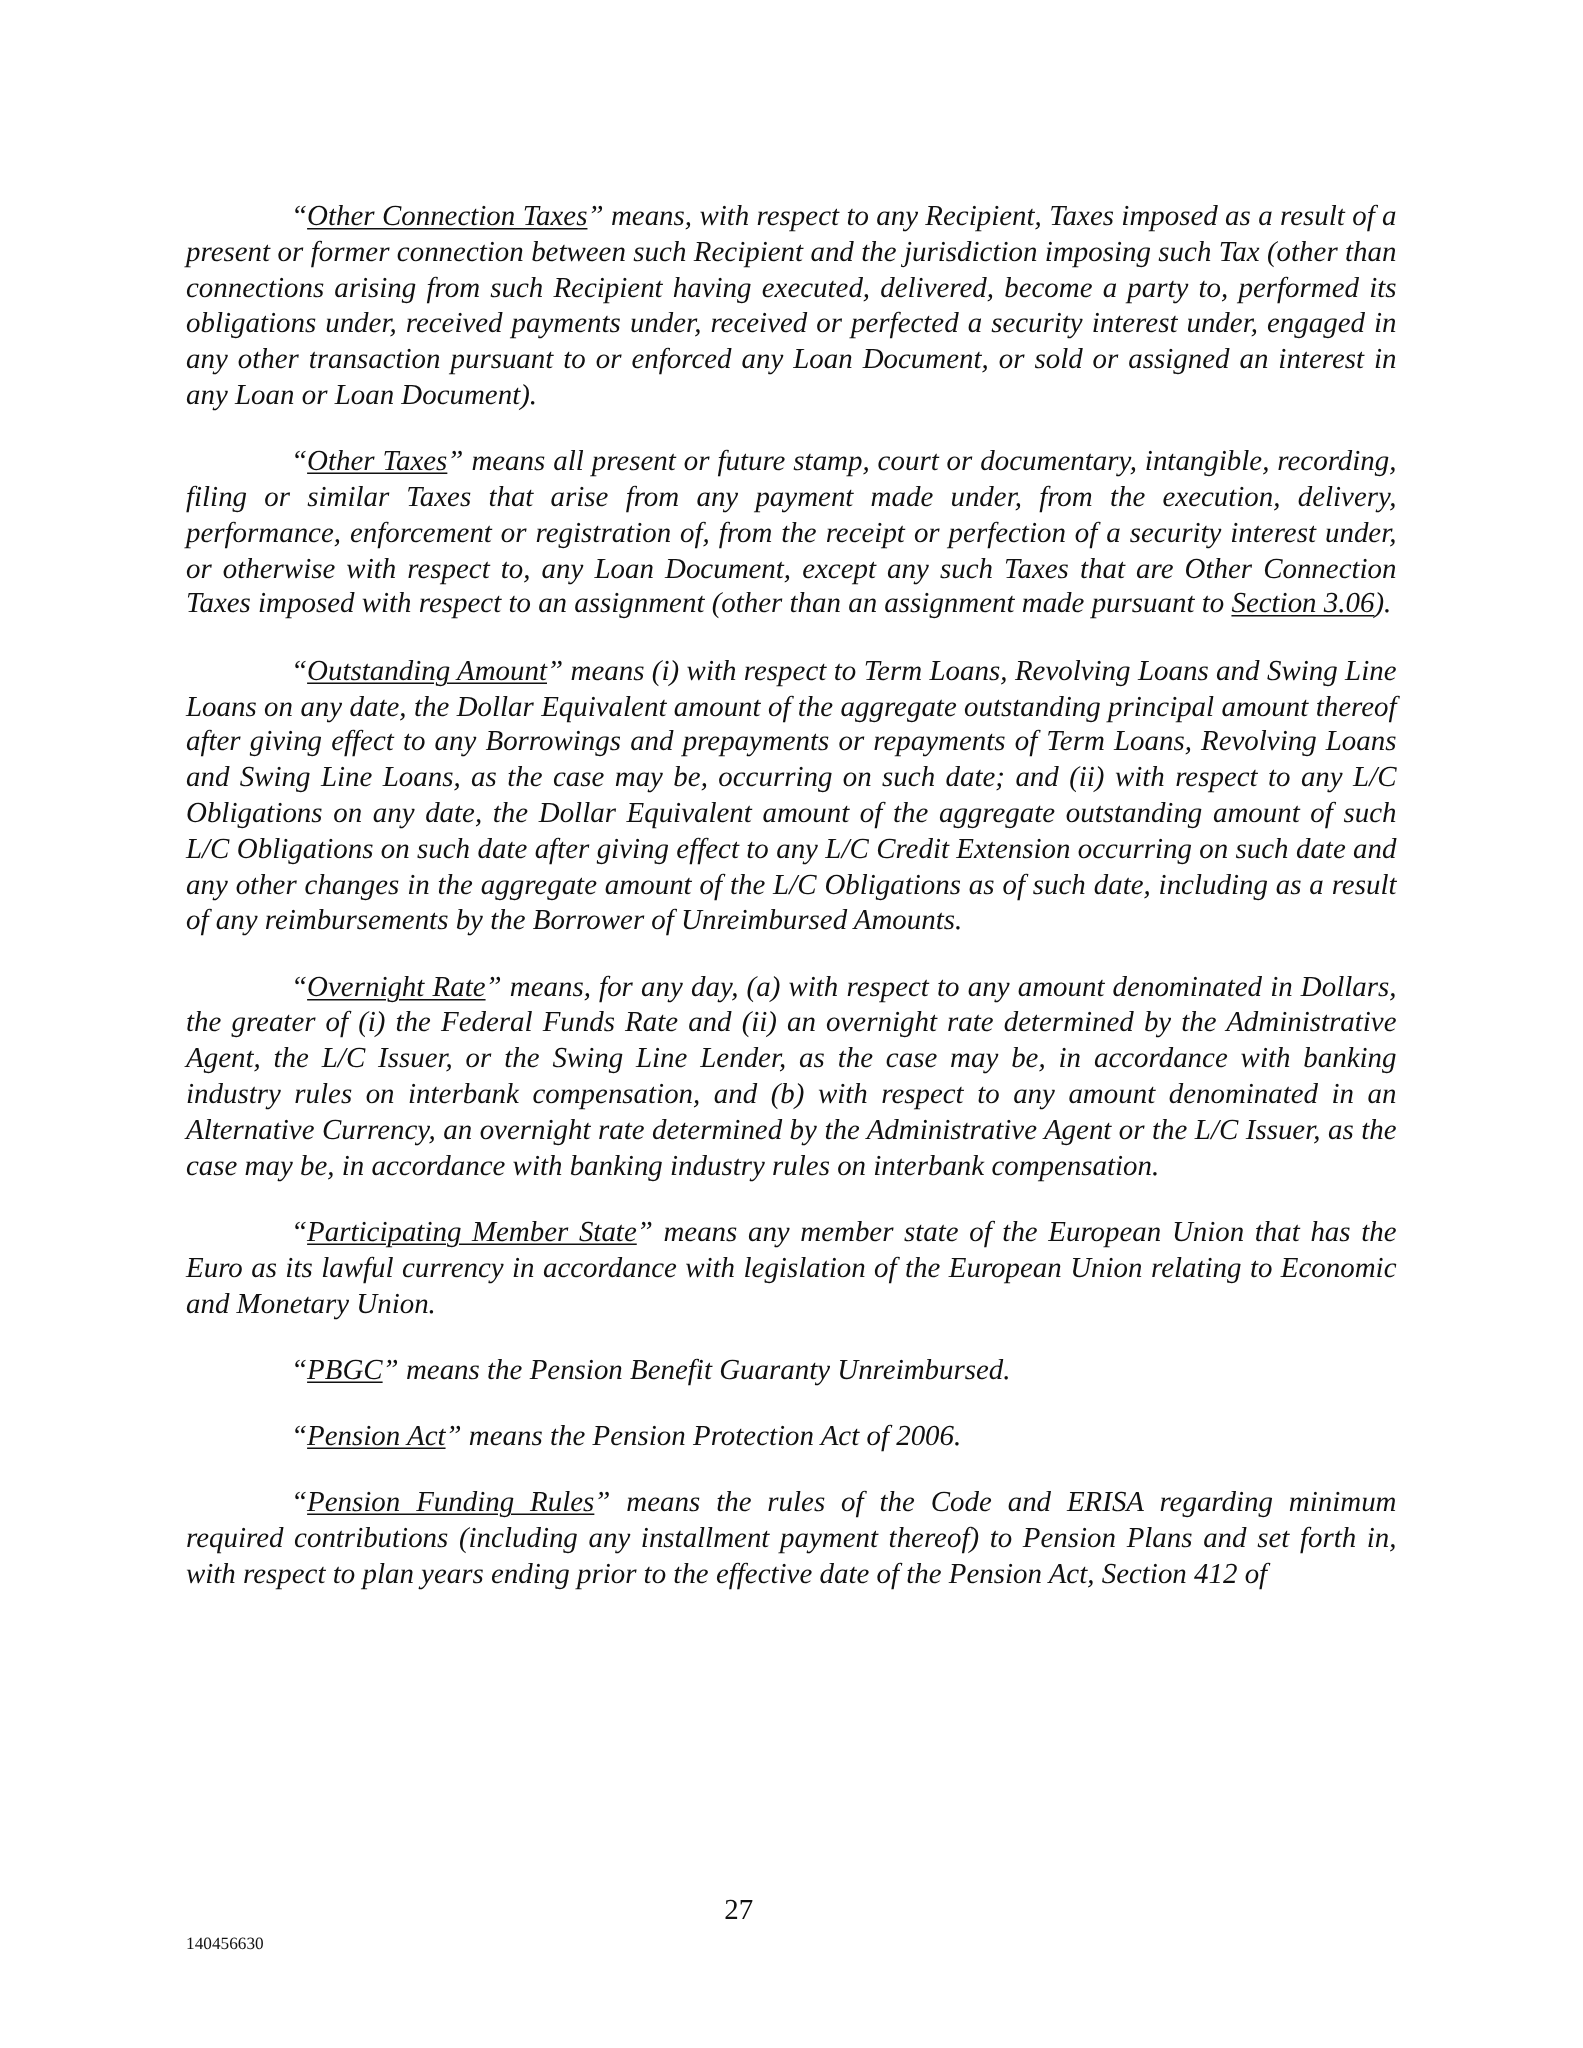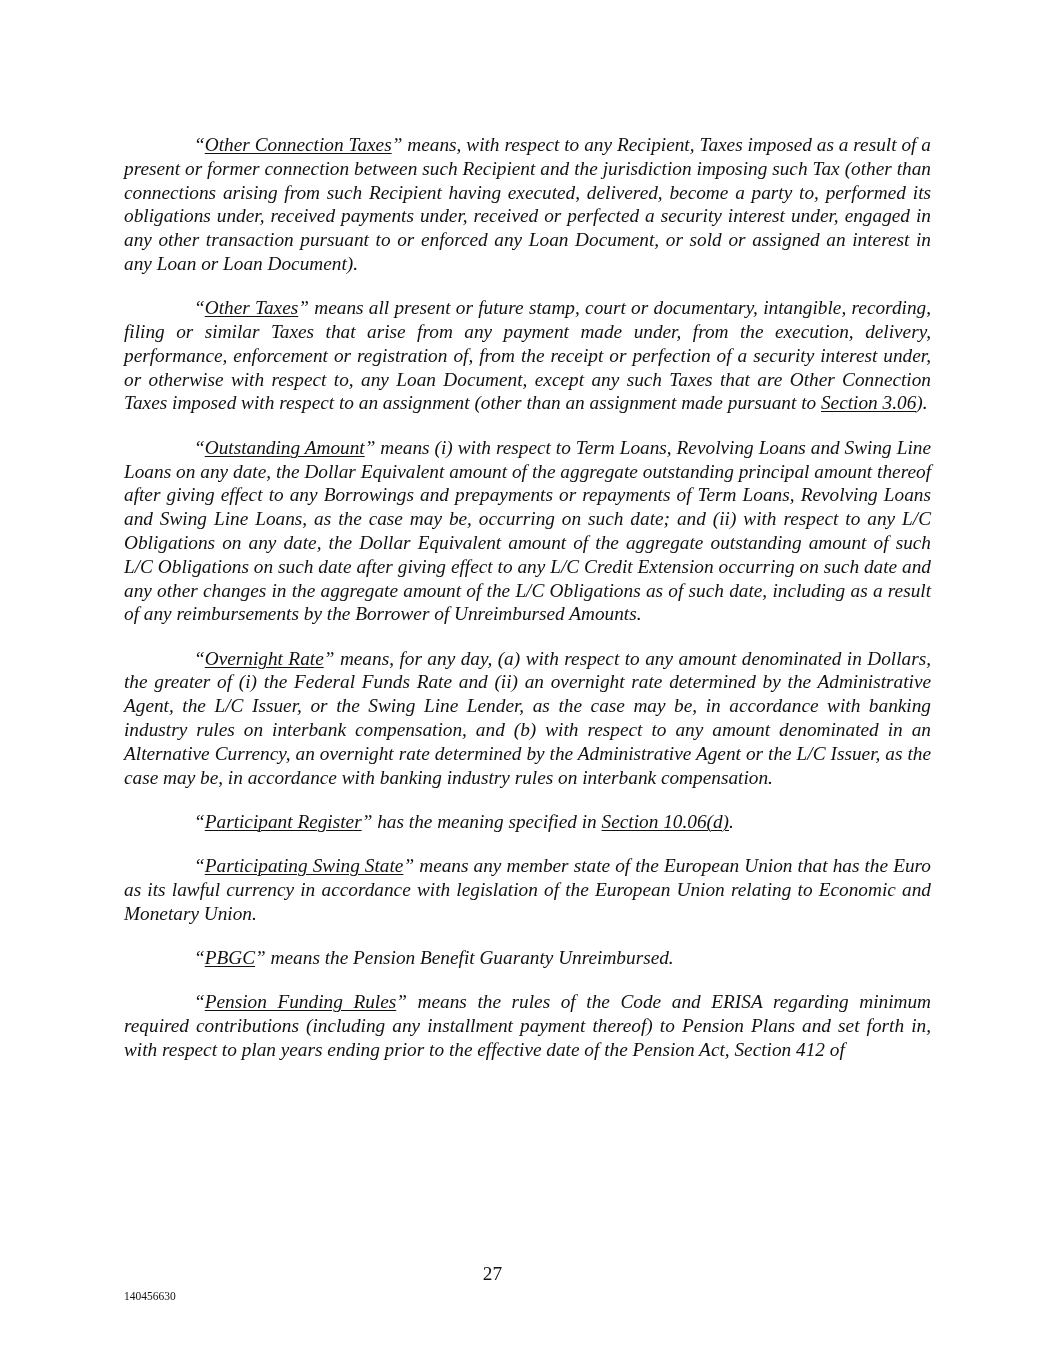--- a/index.html
+++ b/index.html
@@ -51,20 +51,20 @@
     }
   </style>
 </head>
 <body>
 
 <div class="page-body" id="doc-body">
     <p class="para"><span>“</span><span class="u">Other Connection Taxes</span><span>” means, with respect to any Recipient, Taxes imposed as a result of a present or former connection between such Recipient and the jurisdiction imposing such Tax (other than connections arising from such Recipient having executed, delivered, become a party to, performed its obligations under, received payments under, received or perfected a security interest under, engaged in any other transaction pursuant to or enforced any Loan Document, or sold or assigned an interest in any Loan or Loan Document).</span></p>
     <p class="para"><span>“</span><span class="u">Other Taxes</span><span>” means all present or future stamp, court or documentary, intangible, recording, filing or similar Taxes that arise from any payment made under, from the execution, delivery, performance, enforcement or registration of, from the receipt or perfection of a security interest under, or otherwise with respect to, any Loan Document, except any such Taxes that are Other Connection Taxes imposed with respect to an assignment (other than an assignment made pursuant to </span><span class="u">Section 3.06</span><span>).</span></p>
     <p class="para"><span>“</span><span class="u">Outstanding Amount</span><span>” means (i) with respect to Term Loans, Revolving Loans and Swing Line Loans on any date, the Dollar Equivalent amount of the aggregate outstanding principal amount thereof after giving effect to any Borrowings and prepayments or repayments of Term Loans, Revolving Loans and Swing Line Loans, as the case may be, occurring on such date; and (ii) with respect to any L/C Obligations on any date, the Dollar Equivalent amount of the aggregate outstanding amount of such L/C Obligations on such date after giving effect to any L/C Credit Extension occurring on such date and any other changes in the aggregate amount of the L/C Obligations as of such date, including as a result of any reimbursements by the Borrower of Unreimbursed Amounts.</span></p>
     <p class="para"><span>“</span><span class="u">Overnight Rate</span><span>” means, for any day, (a)&nbsp;with respect to any amount denominated in Dollars, the greater of (i)&nbsp;the Federal Funds Rate and (ii)&nbsp;an overnight rate determined by the Administrative Agent, the L/C Issuer, or the Swing Line Lender, as the case may be, in accordance with banking industry rules on interbank compensation, and (b)&nbsp;with respect to any amount denominated in an Alternative Currency, an overnight rate determined by the Administrative Agent or the L/C Issuer, as the case may be, in accordance with banking industry rules on interbank compensation.</span></p>
-    <p class="para"><span>“</span><span class="u">Participant Register</span><span>” has the meaning specified in </span><span class="u">Section 10.06(d)</span><span>.</span></p>
-    <p class="para"><span>“</span><span class="u">Participating Swing State</span><span>” means any member state of the European Union that has the Euro as its lawful currency in accordance with legislation of the European Union relating to Economic and Monetary Union.</span></p>
+    <p class="para"><span>“</span><span class="u">Participating Member State</span><span>” means any member state of the European Union that has the Euro as its lawful currency in accordance with legislation of the European Union relating to Economic and Monetary Union.</span></p>
     <p class="para"><span>“</span><span class="u">PBGC</span><span>” means the Pension Benefit Guaranty Unreimbursed.</span></p>
+    <p class="para"><span>“</span><span class="u">Pension Act</span><span>” means the Pension Protection Act of 2006.</span></p>
     <p class="para"><span>“</span><span class="u">Pension Funding Rules</span><span>” means the rules of the Code and ERISA regarding minimum required contributions (including any installment payment thereof) to Pension Plans and set forth in, with respect to plan years ending prior to the effective date of the Pension Act, Section 412 of</span></p>
   </div>
 
 <div class="page-number">27</div>
 <div class="doc-id">140456630</div>
 
 </body></html>

